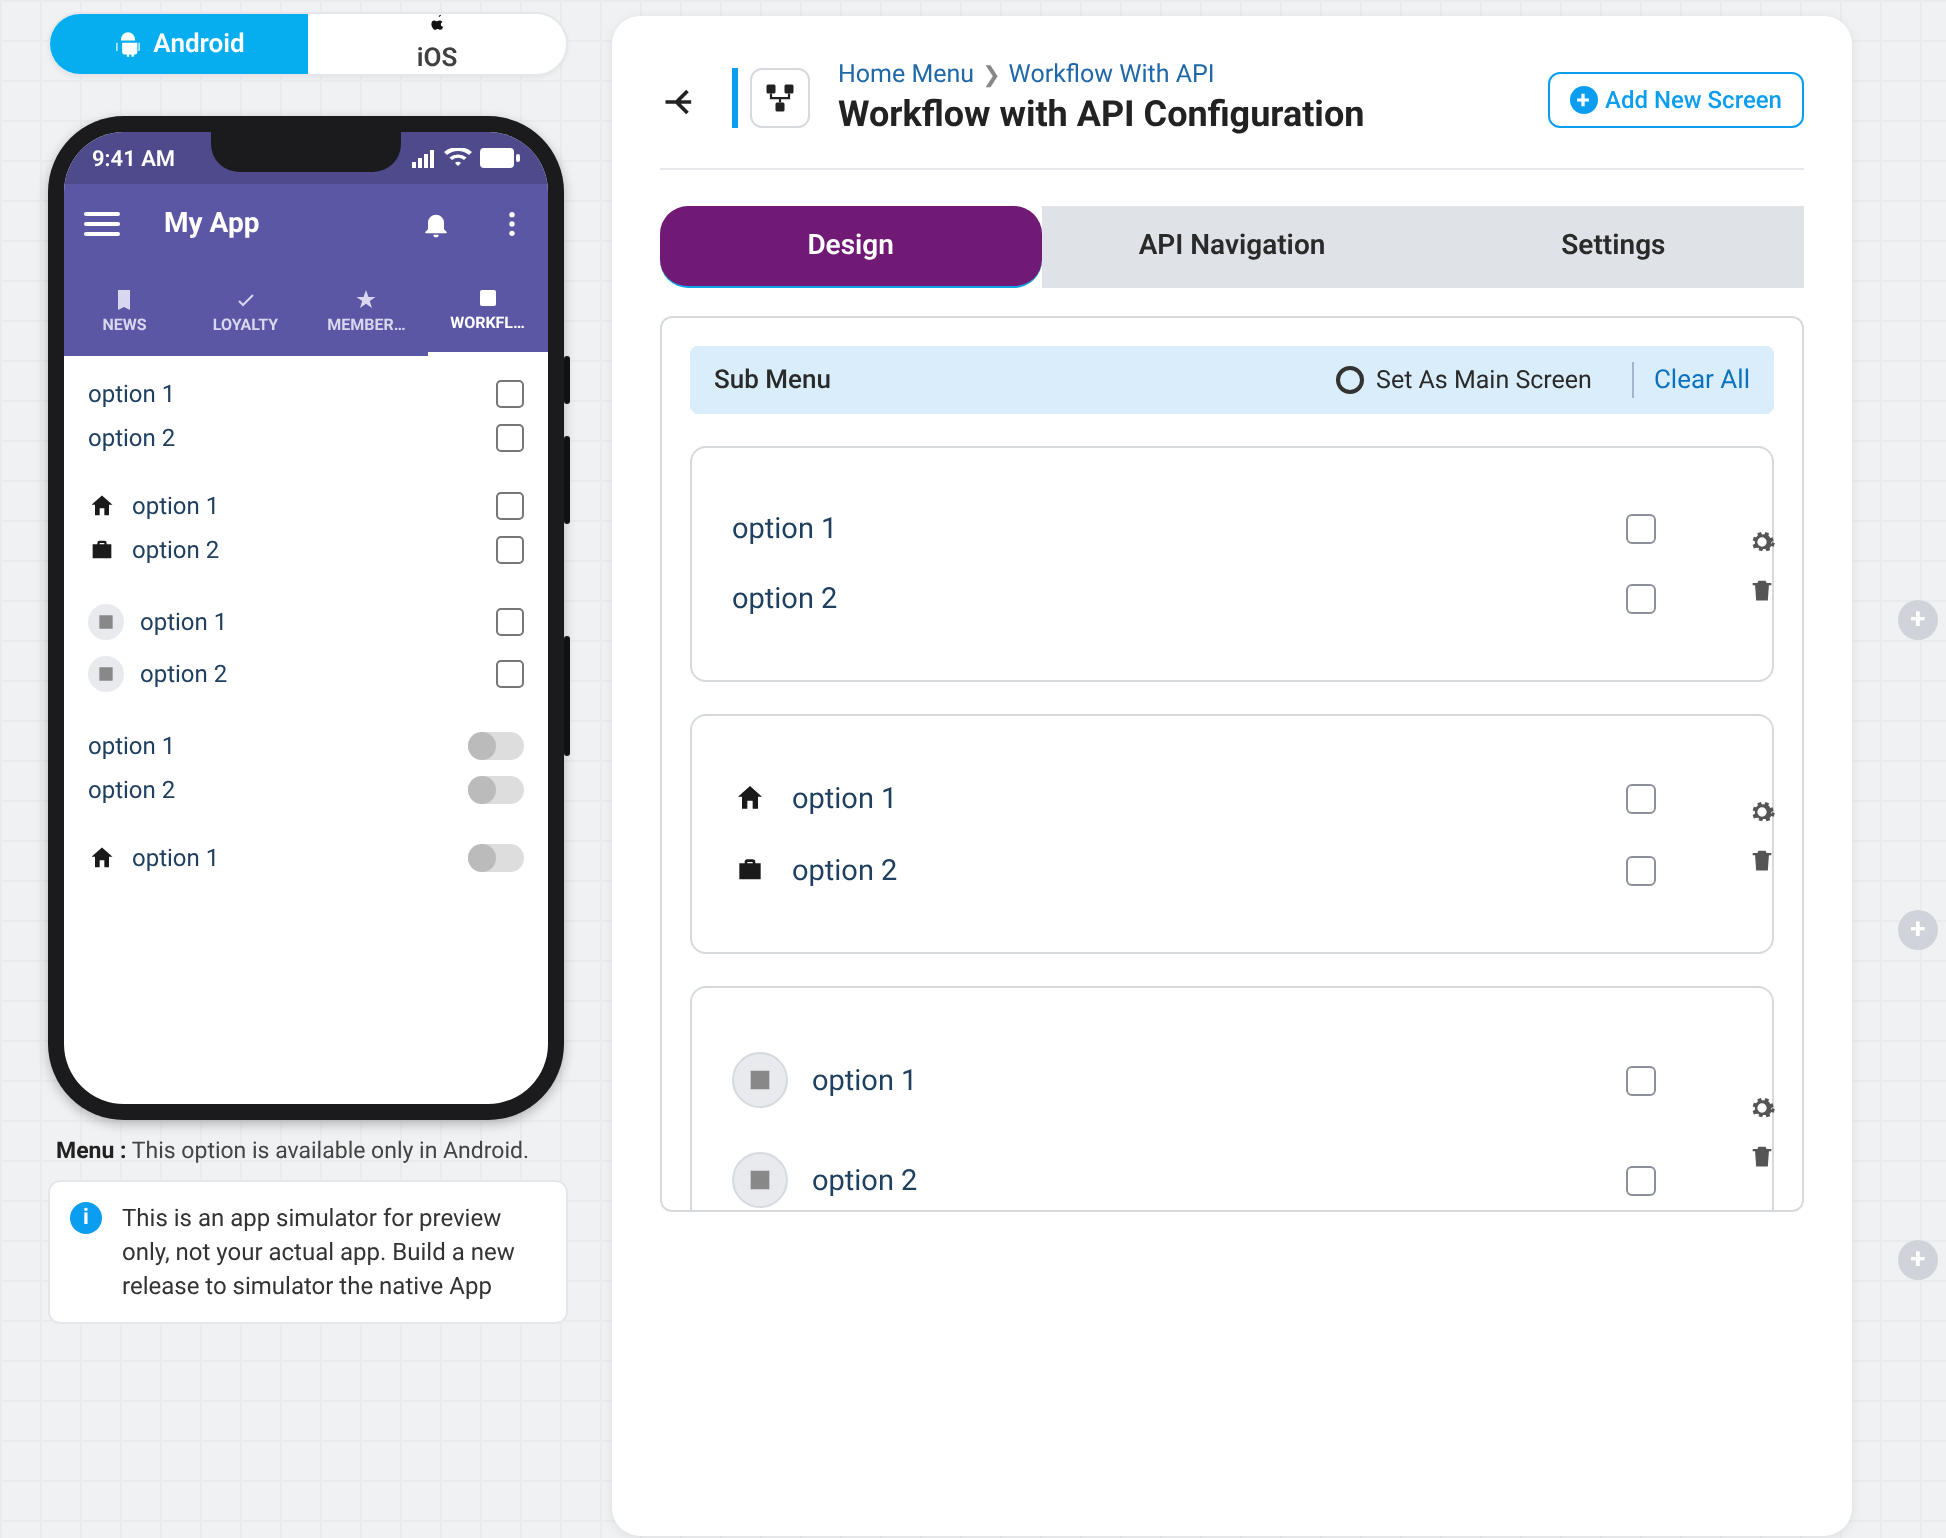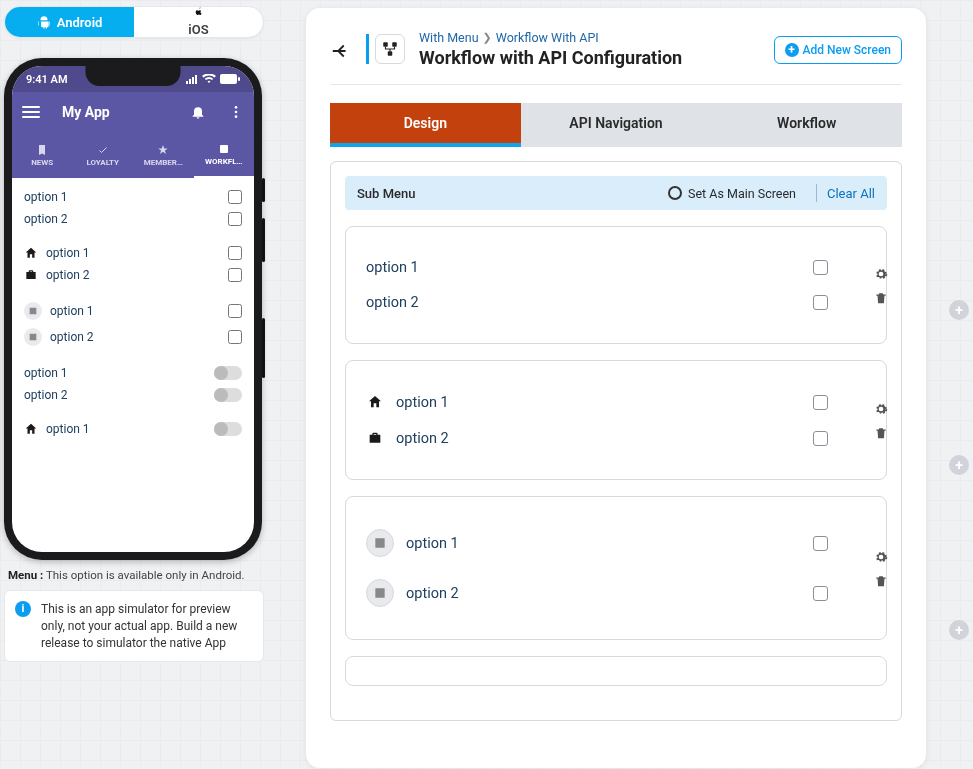--- a/index.html
+++ b/index.html
@@ -1,19 +1,19 @@
 <!DOCTYPE html>
 <html><head>
 <meta charset="utf-8">
 <style>
   * { box-sizing: border-box; margin: 0; padding: 0; font-family: -apple-system, BlinkMacSystemFont, "Segoe UI", Roboto, sans-serif; }
   body { background: #f0f1f3; position: relative; width: 973px; height: 769px; overflow: hidden; }
   
   body::before { content:""; position:absolute; inset:0; background-image: linear-gradient(#e6e7ea 1px, transparent 1px), linear-gradient(90deg, #e6e7ea 1px, transparent 1px); background-size: 20px 20px; opacity:.5; z-index:0;}
-  .left-col { position: absolute; left: 4px; top: 6px; width: 260px; z-index:2;}
+  .left-col { position: absolute; left: 24px; top: 6px; width: 260px; z-index:2;}
   .platform-toggle { display:flex; background:#fff; border:1px solid #e5e7eb; border-radius:22px; overflow:hidden; height:32px; box-shadow:0 1px 2px rgba(0,0,0,.05);}
   .pt-item { flex:1; display:flex; align-items:center; justify-content:center; gap:6px; font-size:13px; font-weight:600; cursor:pointer; }
   .pt-item.active { background:#06aef0; color:#fff; }
   .pt-item:not(.active) { color:#404040;flex-direction:column; }
   .and-icon { width:14px; height:14px; }
   .ios-icon { width:14px; height:16px; }
 
   .phone-shell { margin-top:20px; width:258px; height:502px; background:#1b1b1d; border-radius:38px; padding:8px; position:relative; box-shadow:0 2px 6px rgba(0,0,0,.25);}
   .phone-shell .side-btn { position:absolute; right:-3px; width:3px; height:44px; background:#111; border-radius:2px;}
   .phone-shell .side-btn.b1 { top:120px; height:24px; }
@@ -61,24 +61,24 @@
   .wf-icon svg { width:18px; height:18px; fill:#222;}
   .title-block { flex:1; }
   .breadcrumb { font-size:12.5px; color:#2068a8; display:flex; align-items:center; gap:4px;}
   .breadcrumb .chev { color:#888; font-size:11px;}
   .main-title { font-size:18px; font-weight:700; color:#222; margin-top:2px;}
   .add-screen-btn { margin-top:6px; border:1px solid #0b9ef0; color:#0b9ef0; background:#fff; border-radius:6px; padding:6px 10px; font-size:12px; font-weight:500; display:flex; align-items:center; gap:4px; cursor:pointer;}
   .add-screen-btn .plus { width:14px; height:14px; border-radius:50%; background:#0b9ef0; color:#fff; display:flex; align-items:center; justify-content:center; font-size:12px; font-weight:700;}
 
   .tab-strip { display:flex; margin-top:18px;}
   .tabx { flex:1; text-align:center; padding:12px 0; font-size:14px; font-weight:600; cursor:pointer;}
-  .tabx.active { background:#c2410c; color:#fff; border-bottom:4px solid #0ea5e9;}
+  .tabx.active { background:#701a75; color:#fff; border-bottom:1px solid #0ea5e9;border-radius:14px;}
   .tabx:not(.active) { background:#dfe3e8; color:#2a2a2a;}
 
-  .design-area { border:1px solid #d6d9de; border-radius:6px; margin-top:14px; padding:14px 14px 14px 14px; position:relative; height:560px; overflow:hidden;}
+  .design-area { border:1px solid #d6d9de; border-radius:6px; margin-top:14px; padding:14px 14px 14px 14px; position:relative; height:448px; overflow:hidden;}
   .submenu-bar { background:#d9edfb; border-radius:4px; padding:8px 12px; display:flex; align-items:center; font-size:13px; color:#2a2a2a;}
   .submenu-bar .lbl { flex:1; font-weight:500;}
   .radio { width:14px; height:14px; border:2px solid #333; border-radius:50%; margin-right:6px; cursor:pointer;}
   .set-main { font-size:12.5px; margin-right:10px;}
   .divider-v { width:1px; height:18px; background:#9fb8cf; margin:0 10px;}
   .clear-all { color:#0b72c0; font-size:13px; cursor:pointer;}
 
   .card { border:1px solid #d6d9de; border-radius:8px; margin-top:16px; padding:28px 20px 28px 20px; position:relative;}
   .card-row { display:flex; align-items:center; padding:4px 0; font-size:14.5px; color:#204060;}
   .card-row .ric { width:18px; height:18px; margin-right:12px; display:flex; align-items:center; justify-content:center;}
@@ -281,36 +281,36 @@
         <svg viewBox="0 0 24 24">
             <rect x="3" y="3" width="6" height="6" rx="1"></rect>
             <rect x="15" y="3" width="6" height="6" rx="1"></rect>
             <rect x="9" y="15" width="6" height="6" rx="1"></rect>
             <path d="M6 9v3h12V9M12 12v3" stroke="#222" stroke-width="1.5" fill="none"></path>
           </svg>
       </div>
     </div>
     <div class="title-block">
       <div class="breadcrumb">
-        <span>With Menu</span>
+        <span>Home Menu</span>
         <span class="chev">❯</span>
         <span>Workflow With API</span>
       </div>
       <div class="main-title">Workflow with API Configuration</div>
     </div>
     <button class="add-screen-btn">
       <span class="plus">+</span>
       <span>Add New Screen</span>
     </button>
   </div>
 
   <div class="tab-strip">
     <div class="tabx active">Design</div>
     <div class="tabx">API Navigation</div>
-    <div class="tabx">Workflow</div>
+    <div class="tabx">Settings</div>
   </div>
 
   <div class="design-area">
     <div class="submenu-bar">
       <span class="lbl">Sub Menu</span>
       <span class="radio"></span>
       <span class="set-main">Set As Main Screen</span>
       <span class="divider-v"></span>
       <span class="clear-all">Clear All</span>
     </div>

